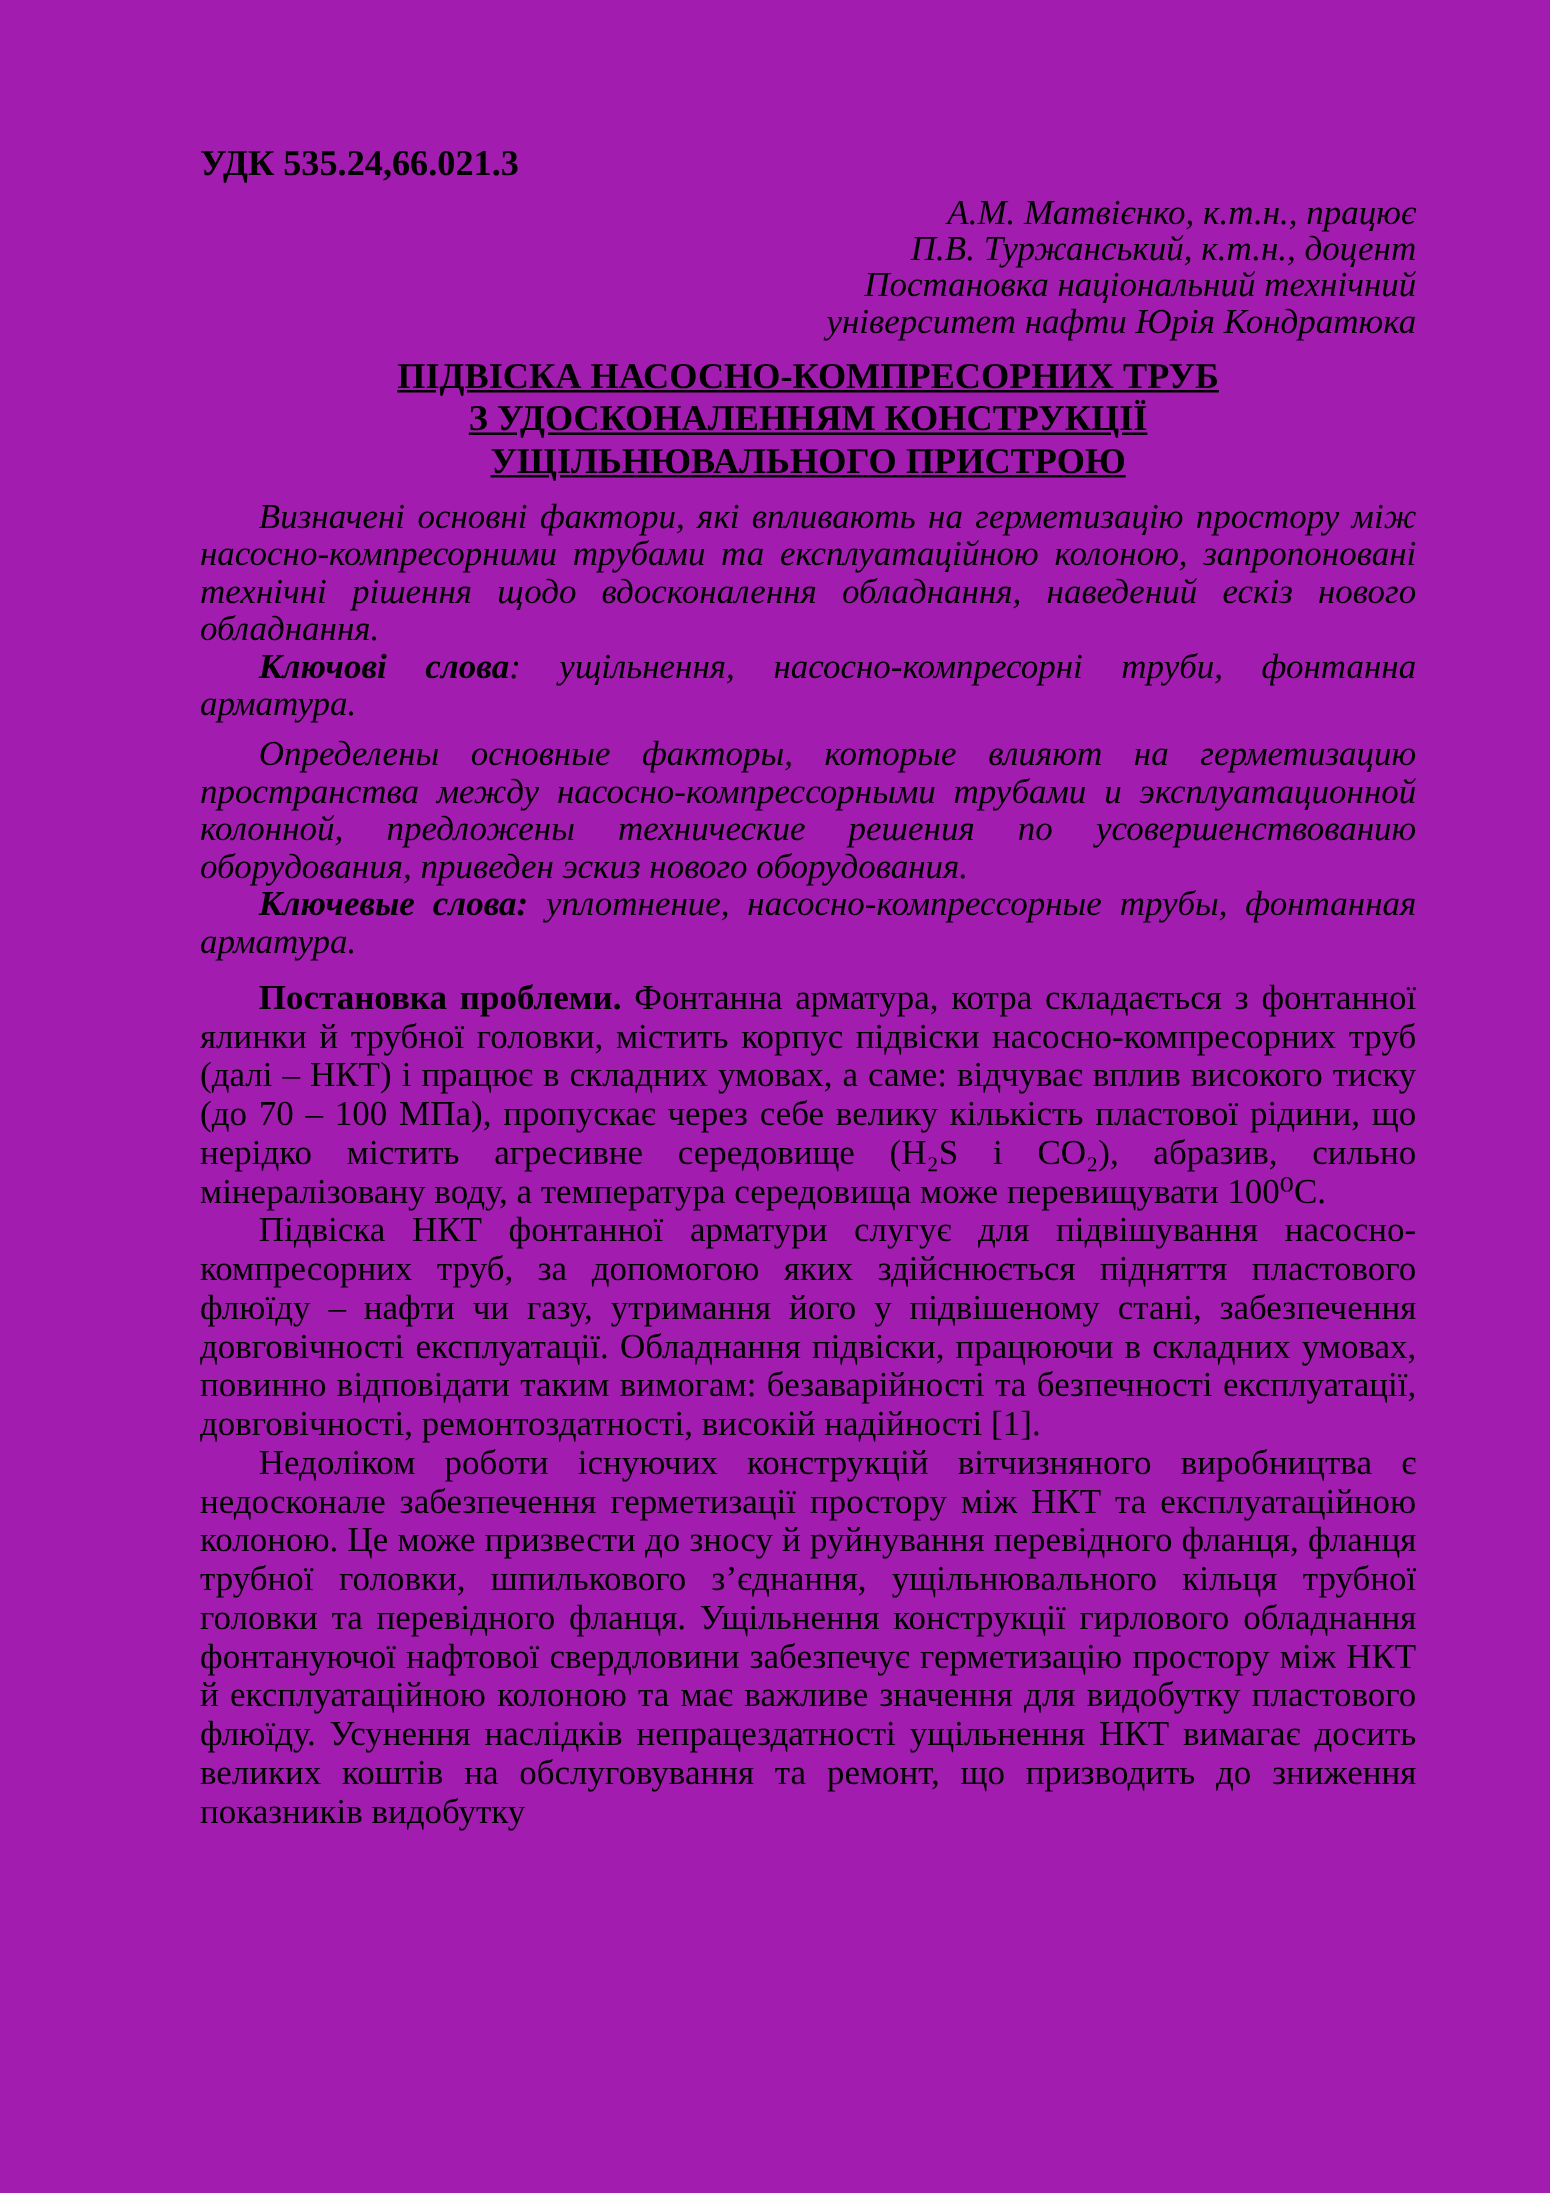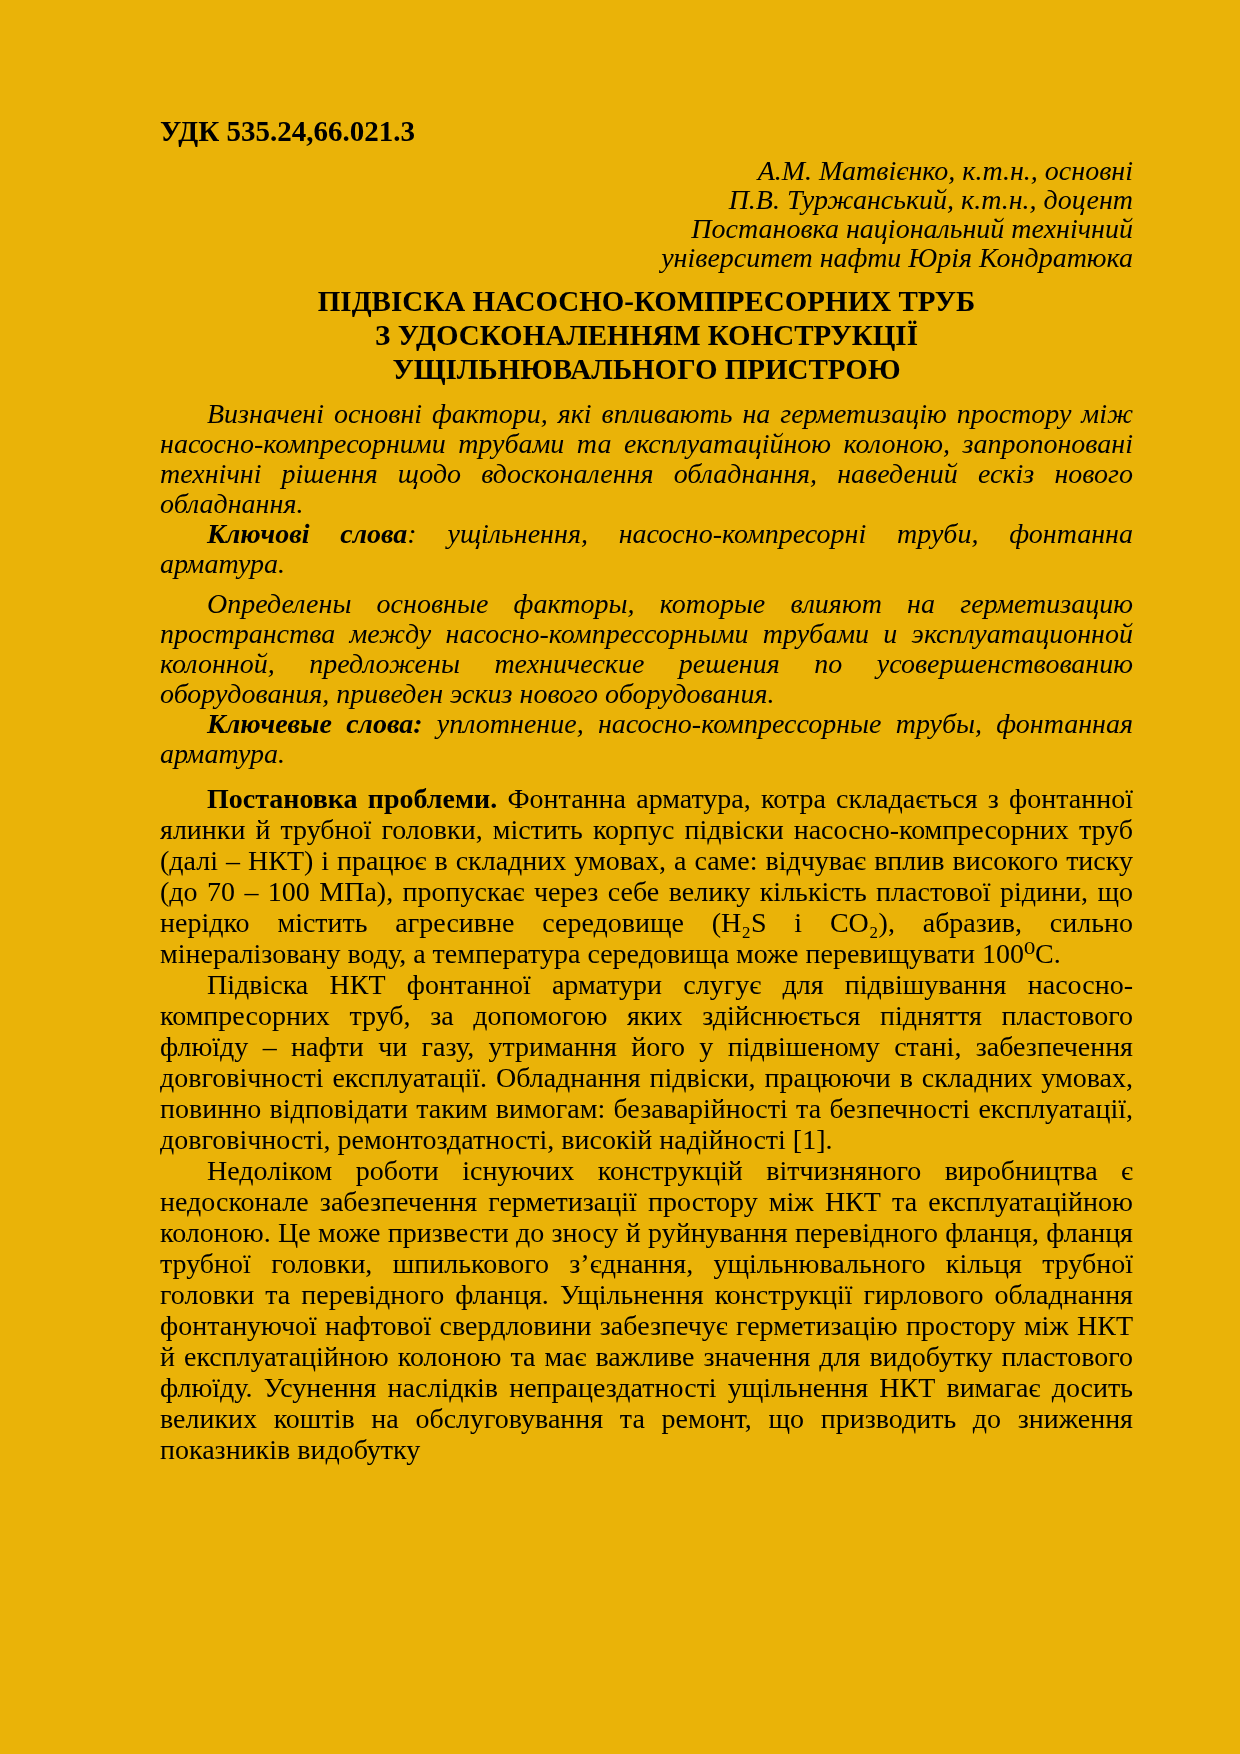--- a/index.html
+++ b/index.html
@@ -1,20 +1,20 @@
 <!DOCTYPE html>
 <html><head>
 <meta charset="utf-8">
 <style>
   html, body { margin: 0; padding: 0; background: #ffffff; }
   .page {
     position: relative;
     width: 1240px;
     height: 1754px;
-    background: #eab308;
+    background: #a21caf;
     color: #000000;
     font-family: "Liberation Serif", "DejaVu Serif", serif;
     overflow: hidden;
   }
   .content {
     position: absolute;
     left: 160px;
     top: 114px;
     width: 973px;
   }
@@ -33,20 +33,21 @@
     font-size: 27px;
     line-height: 29px;
   }
   .title {
     margin: 12px 0 0 0;
     text-align: center;
     font-weight: 700;
     font-size: 29px;
     line-height: 34px;
     font-family: "Liberation Serif", "DejaVu Serif", serif;
+    text-decoration: underline;
   }
   .abstract {
     font-style: italic;
     text-align: justify;
     text-indent: 47px;
     line-height: 30px;
   }
   .block-gap { margin-top: 10px; }
   .kw-label { font-weight: 700; }
   .body-p {
@@ -59,21 +60,21 @@
 </style>
 </head>
 <body>
 
 <div class="page">
   <div class="content">
 
     <p class="udc">УДК 535.24,66.021.3</p>
 
     <div class="authors">
-      <p>А.М. Матвієнко, к.т.н., основні</p>
+      <p>А.М. Матвієнко, к.т.н., працює</p>
       <p>П.В. Туржанський, к.т.н., доцент</p>
       <p>Постановка національний технічний</p>
       <p>університет нафти Юрія Кондратюка</p>
     </div>
 
     <p class="title"><span>ПІДВІСКА НАСОСНО-КОМПРЕСОРНИХ ТРУБ</span><br><span>З УДОСКОНАЛЕННЯМ КОНСТРУКЦІЇ</span><br><span>УЩІЛЬНЮВАЛЬНОГО ПРИСТРОЮ</span></p>
 
     <p class="abstract block-gap" style="margin-top:13px;">Визначені основні фактори, які впливають на герметизацію простору між насосно-компресорними трубами та експлуатаційною колоною, запропоновані технічні рішення щодо вдосконалення обладнання, наведений ескіз нового обладнання.</p>
 
     <p class="abstract"><span class="kw-label">Ключові слова</span><span>: ущільнення, насосно-компресорні труби, фонтанна арматура.</span></p>

